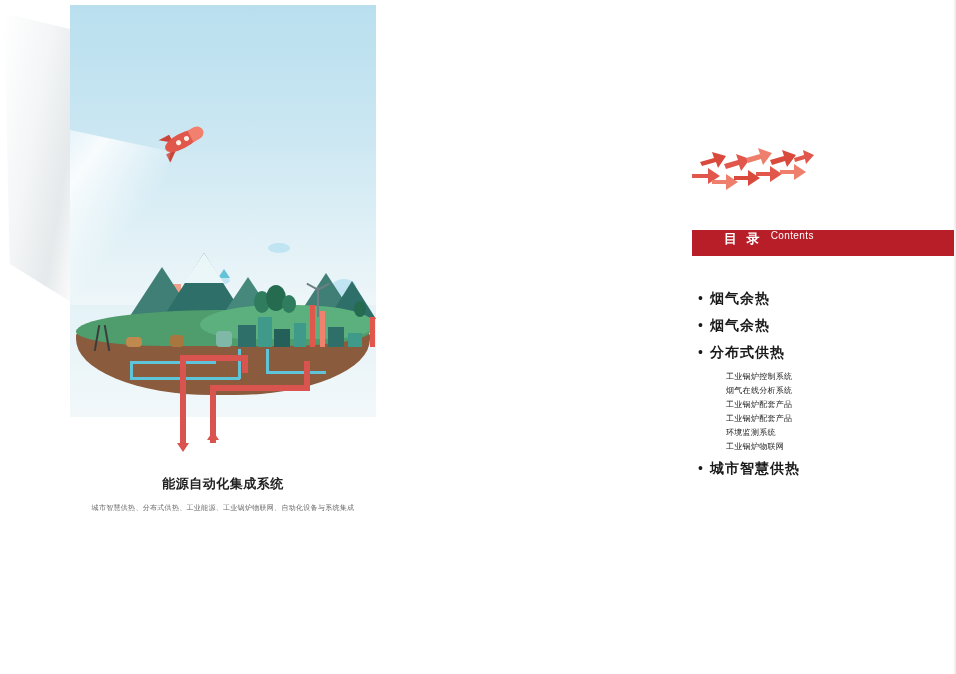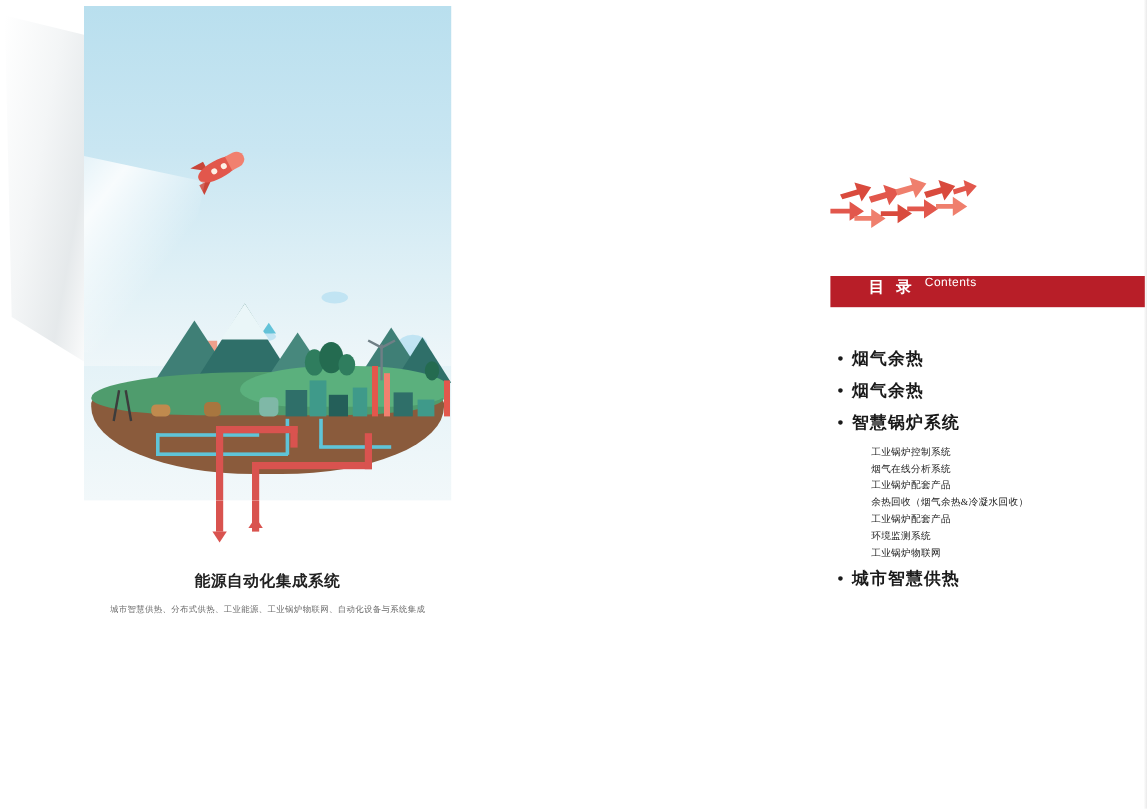--- a/index.html
+++ b/index.html
@@ -301,21 +301,20 @@
   }
   .toc-label {
     font-size: 14px;
     font-weight: bold;
     letter-spacing: 1px;
   }
   .toc-sublist {
     margin: 3px 12px 8px 0;
     padding: 0;
     list-style: none;
-    font-family: Liberation Serif, serif;
   }
   .toc-subitem {
     font-size: 8px;
     color: #1a1a1a;
     text-align: left;
     margin: 0 0 3px 0;
     padding-left: 28px;
     letter-spacing: .3px;
   }
 
@@ -462,28 +461,27 @@
       <span class="toc-label">烟气余热</span>
     </div>
 
     <div class="toc-item">
       <span class="toc-bullet">•</span>
       <span class="toc-label">烟气余热</span>
     </div>
 
     <div class="toc-item">
       <span class="toc-bullet">•</span>
-      <span class="toc-label">智慧锅炉系统</span>
+      <span class="toc-label">分布式供热</span>
     </div>
 
     <ul class="toc-sublist">
       <li class="toc-subitem">工业锅炉控制系统</li>
       <li class="toc-subitem">烟气在线分析系统</li>
       <li class="toc-subitem">工业锅炉配套产品</li>
-      <li class="toc-subitem">余热回收（烟气余热&amp;冷凝水回收）</li>
       <li class="toc-subitem">工业锅炉配套产品</li>
       <li class="toc-subitem">环境监测系统</li>
       <li class="toc-subitem">工业锅炉物联网</li>
     </ul>
 
     <div class="toc-item">
       <span class="toc-bullet">•</span>
       <span class="toc-label">城市智慧供热</span>
     </div>
 

